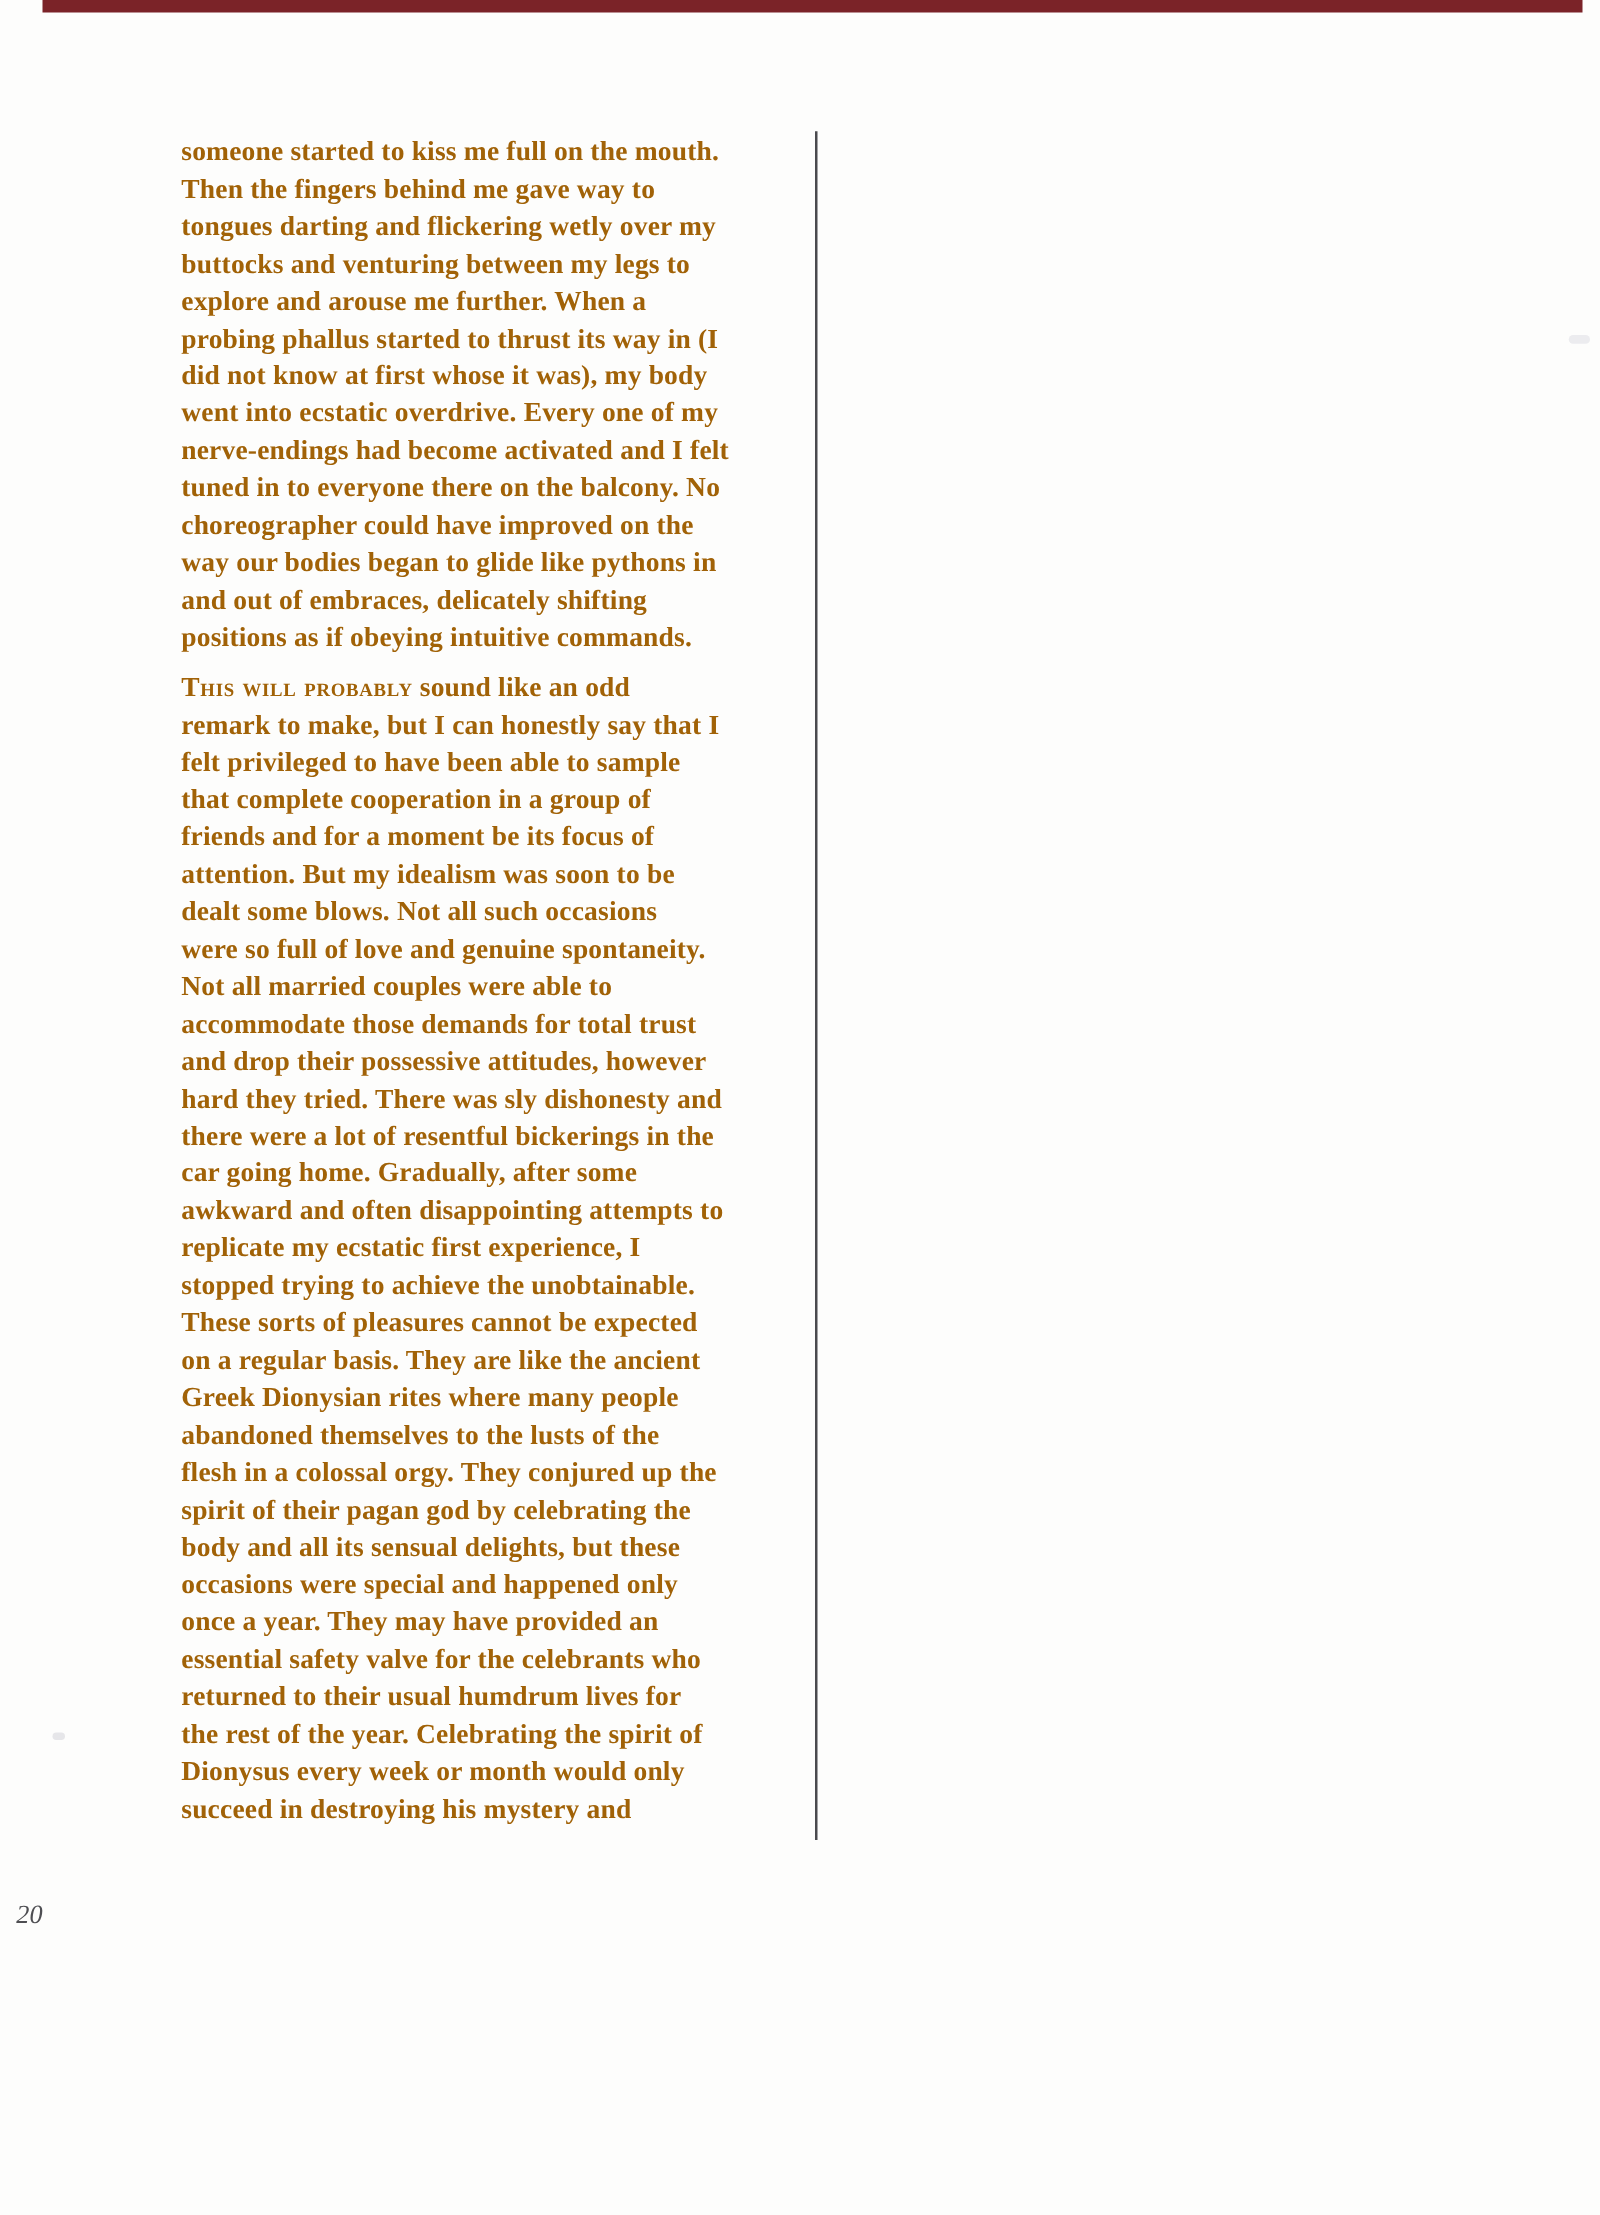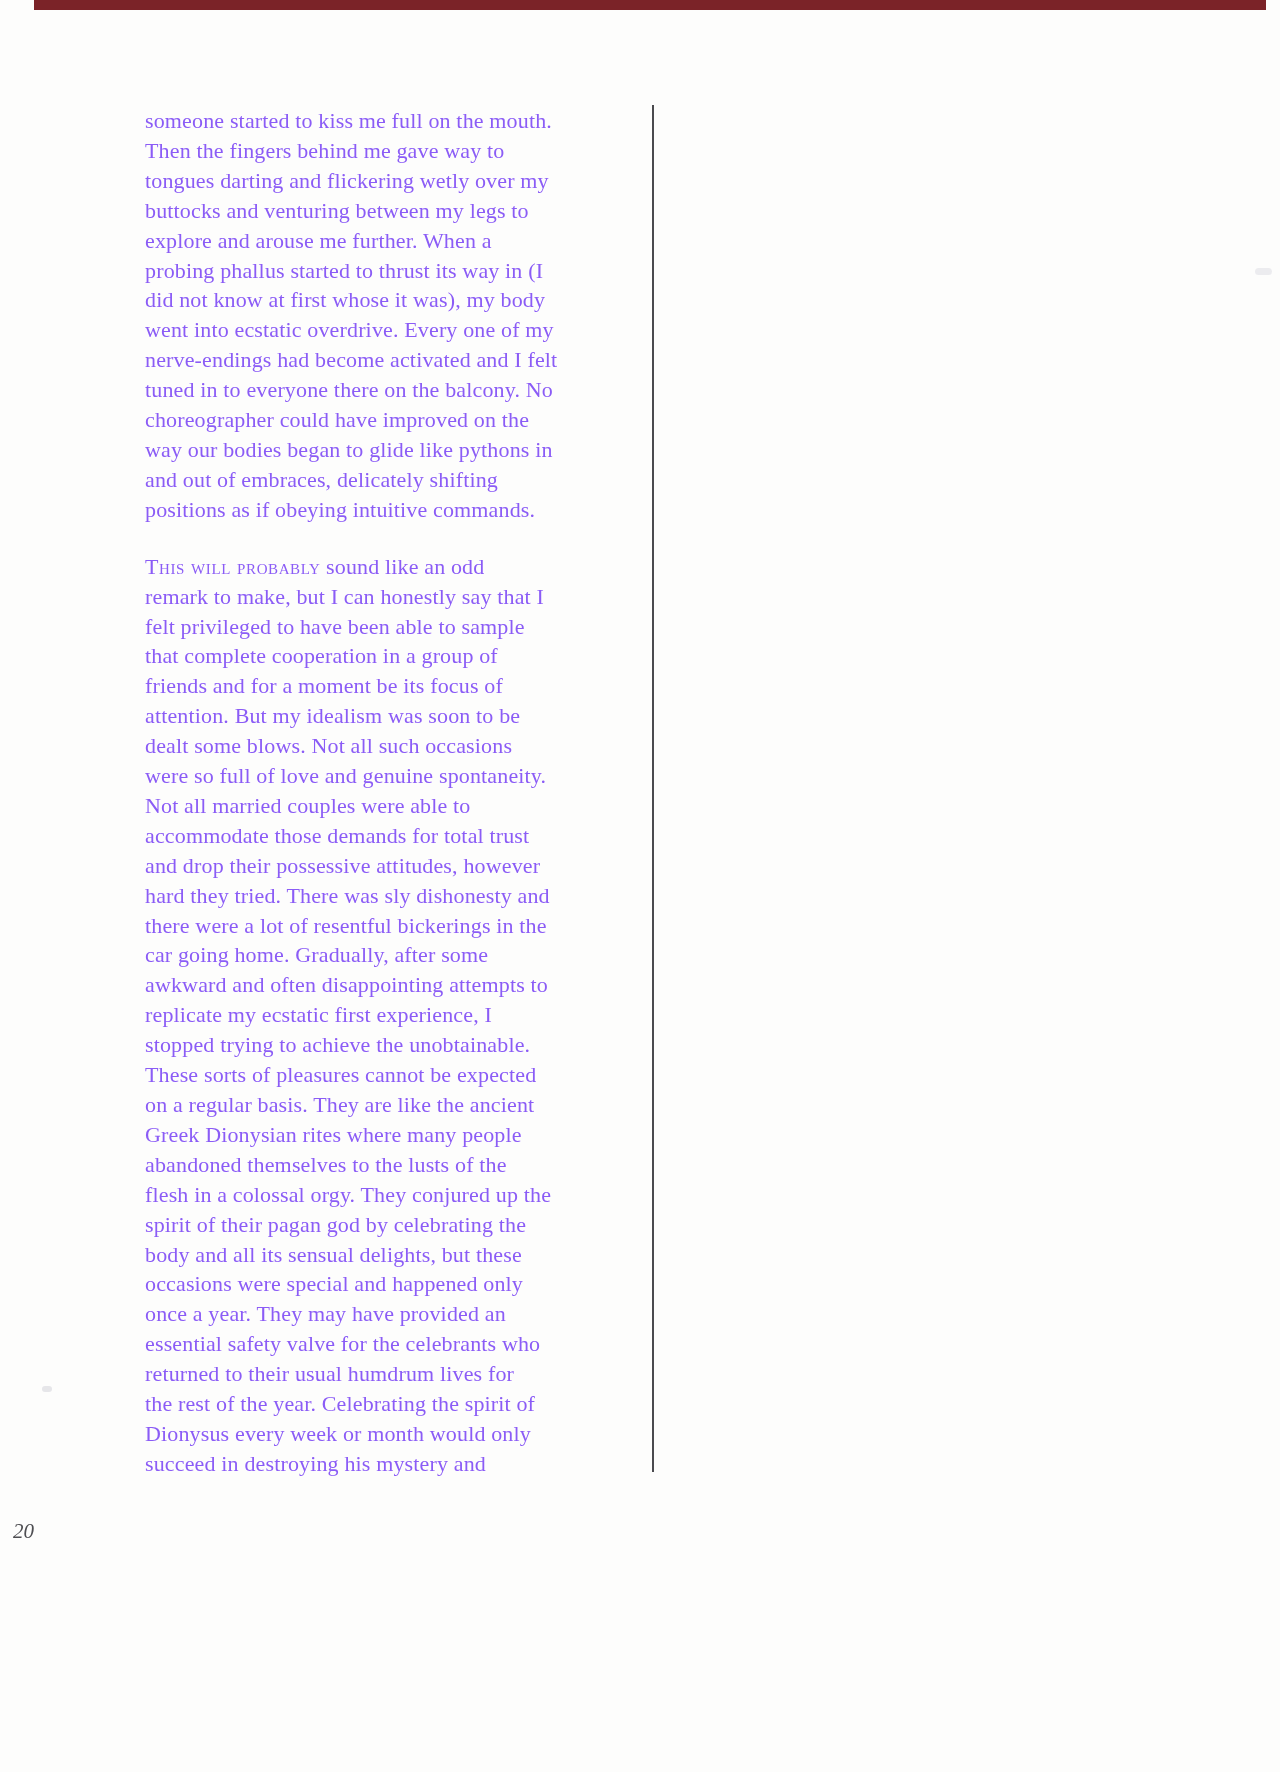--- a/index.html
+++ b/index.html
@@ -14,28 +14,29 @@
   .topbar {
     position: absolute;
     left: 34px; top: 0;
     width: 1232px; height: 10px;
     background: #7b2328;
   }
   .column {
     position: absolute;
     left: 145px; top: 106px;
     width: 505px;
-    color: #8b5cf6;
+    color: #a16207;
     font-size: 22px;
     line-height: 29.9px;
     letter-spacing: 0.15px;
     white-space: nowrap;
+    font-weight: bold;
   }
   .para { margin: 0; padding: 0; }
-  .para2 { margin-top: 27px; }
+  .para2 { margin-top: 10px; }
   .smallcaps { font-variant: small-caps; letter-spacing: 0.6px; }
   .rule {
     position: absolute;
     left: 652px; top: 105px;
     width: 2px; height: 1367px;
     background: #4a4a4e;
   }
   .pagenum {
     position: absolute;
     left: 13px; top: 1519px;

